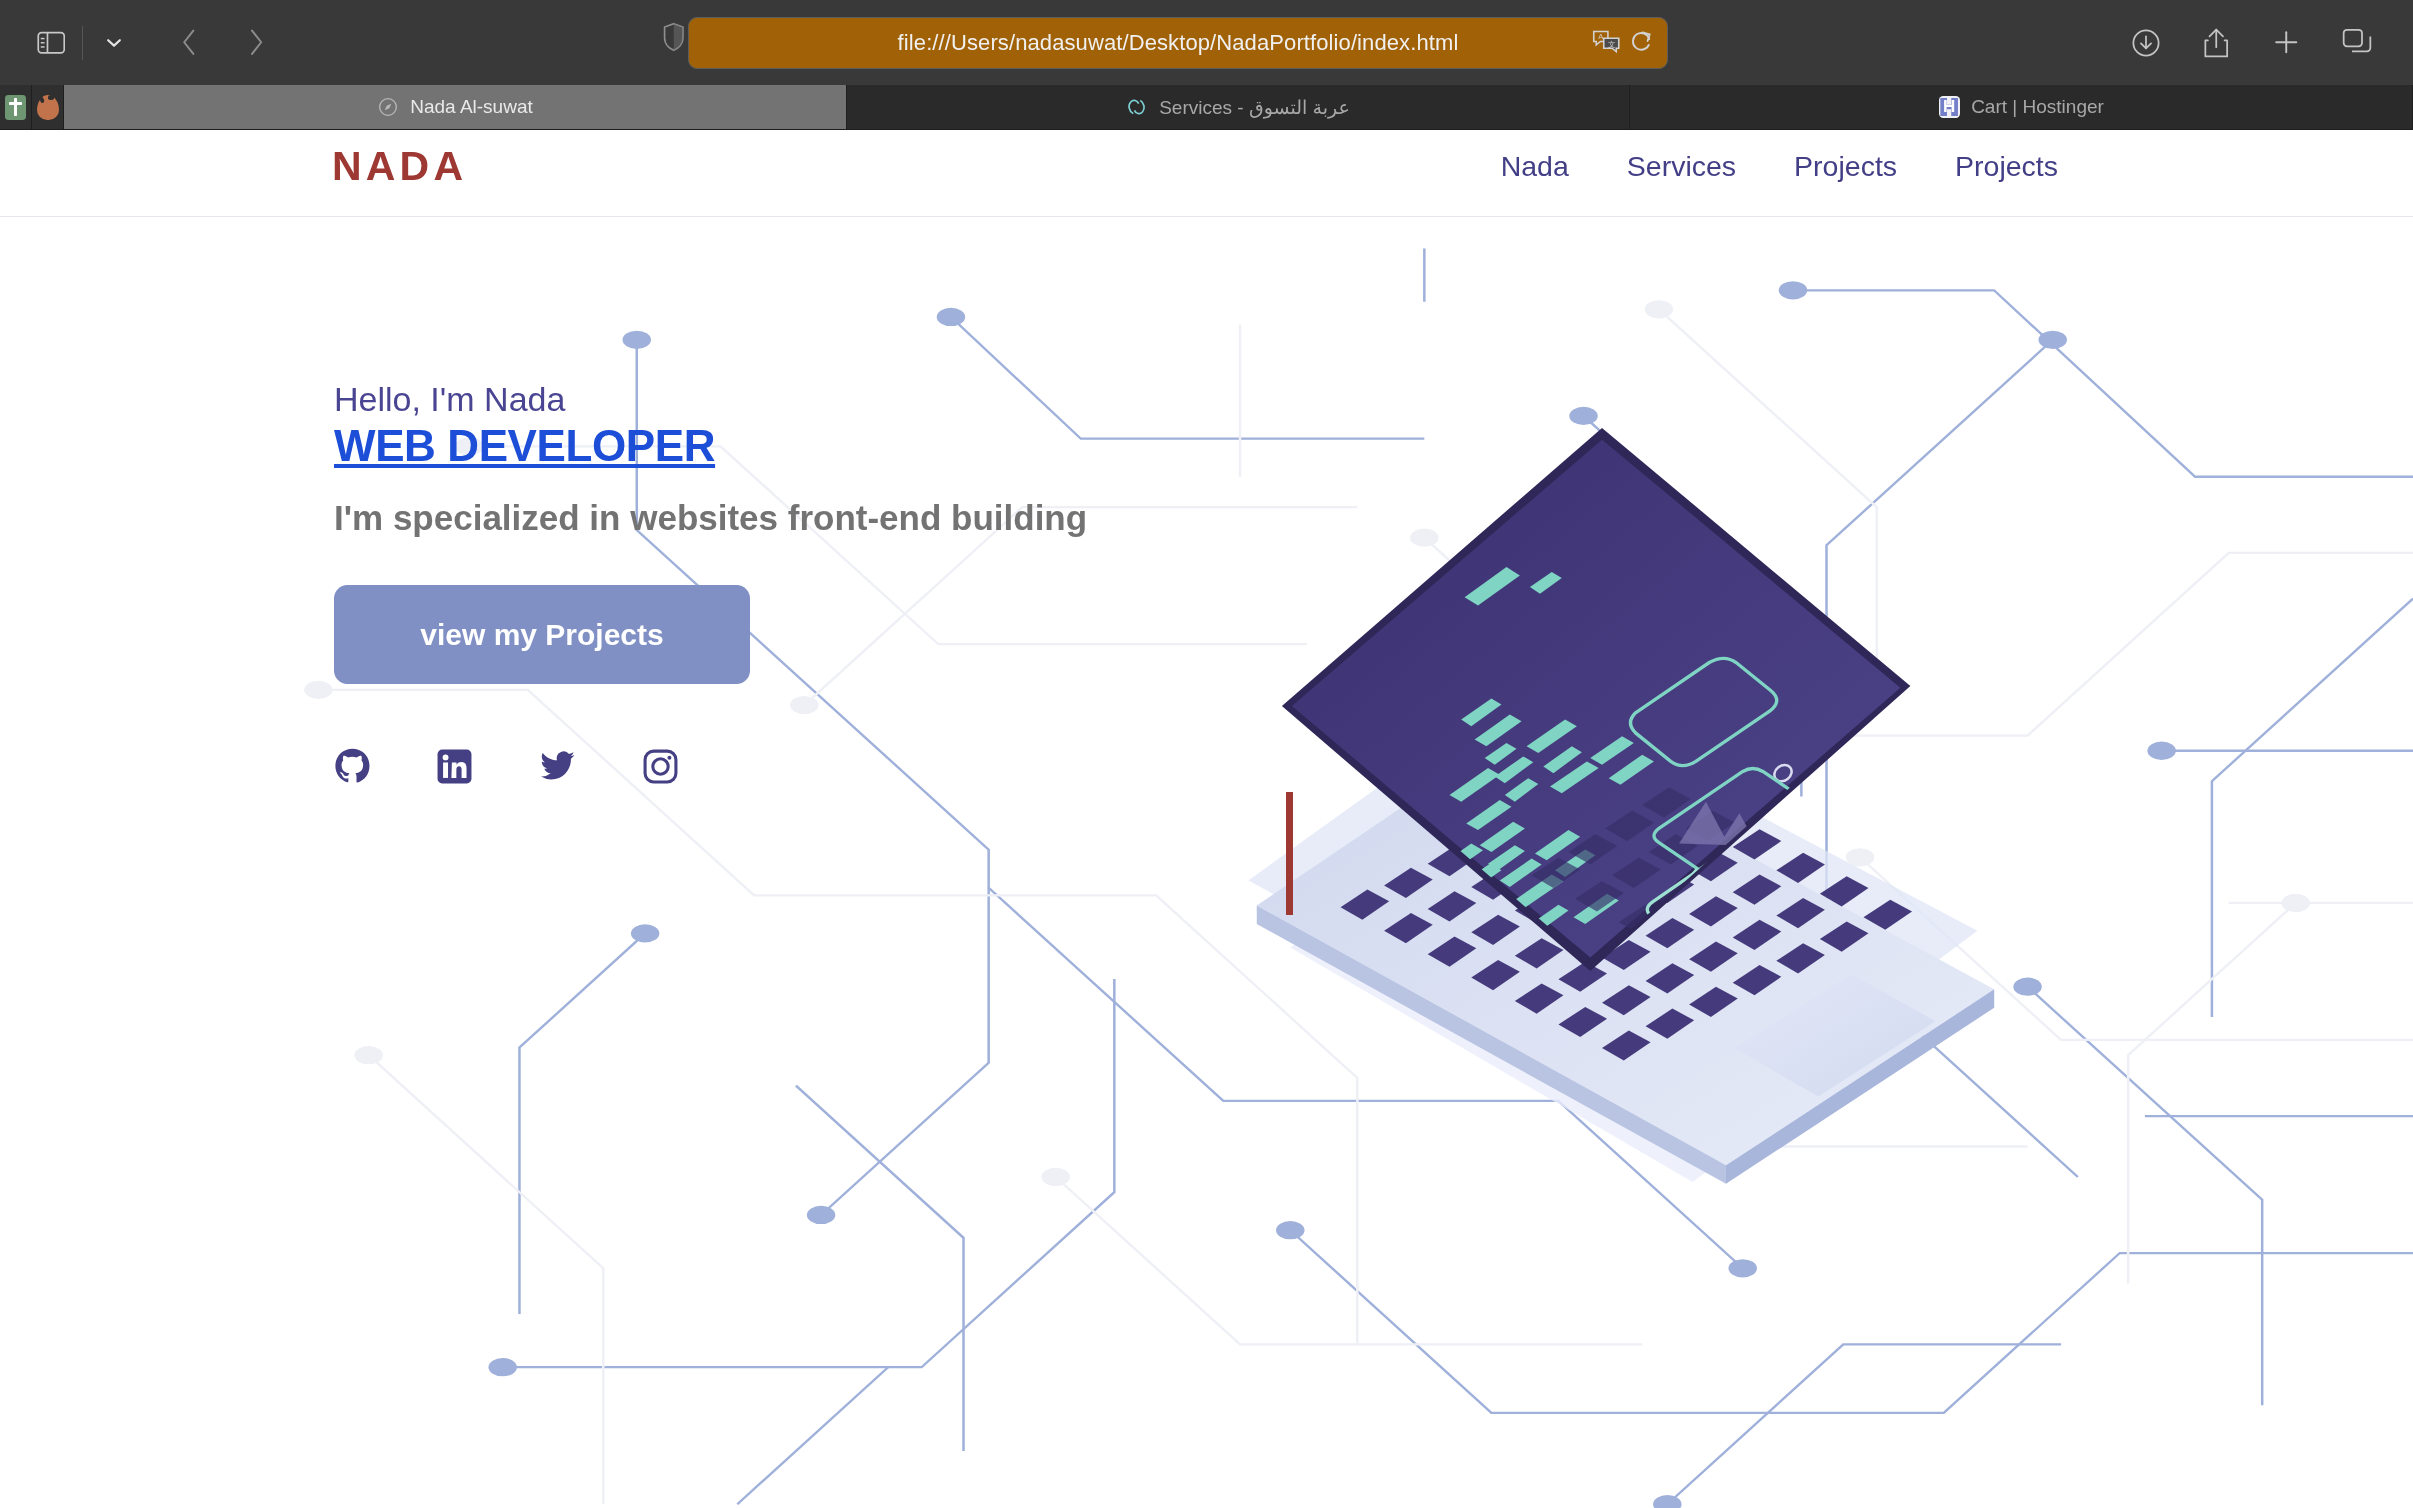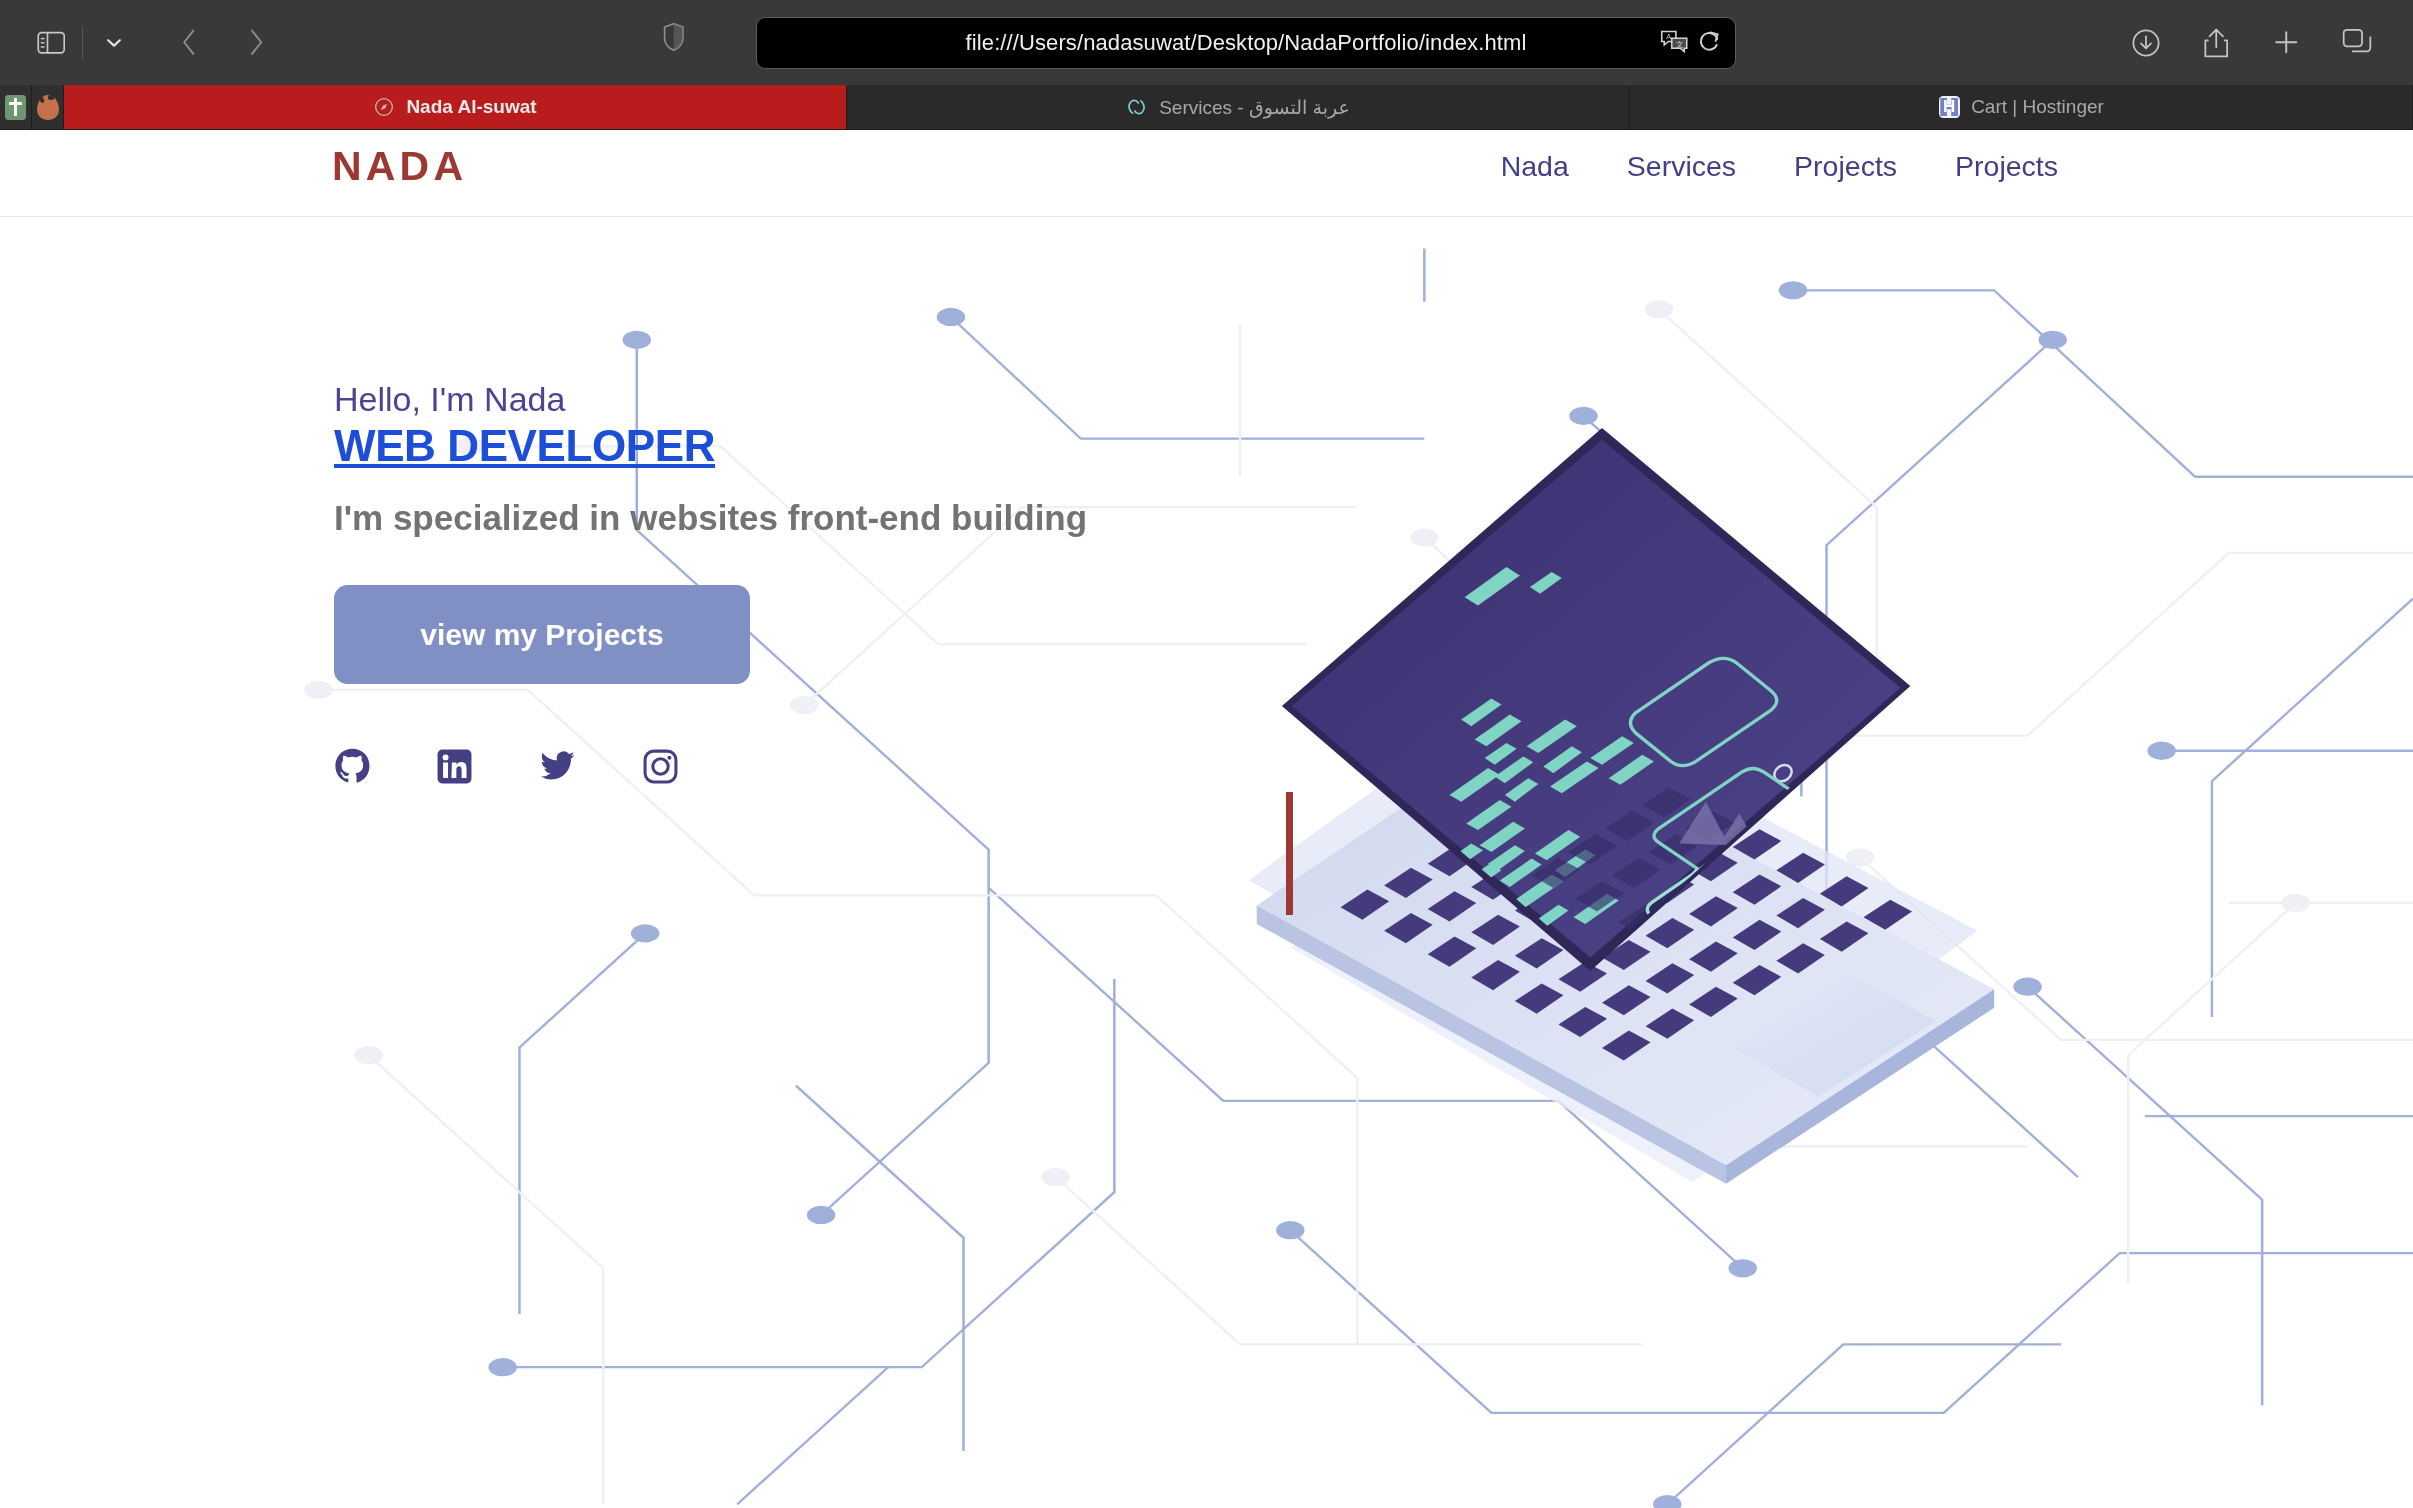--- a/index.html
+++ b/index.html
@@ -32,22 +32,22 @@
 
   .tb-center {
     position: absolute;
     left: 0; right: 0; top: 0; bottom: 0;
     display: flex; align-items: center; justify-content: center;
     pointer-events: none;
   }
   .shield-wrap { position: absolute; left: 662px; top: 22px; pointer-events: auto; }
   .addressbar {
     position: absolute;
-    left: 756px; width: 980px; height: 52px;
-    background: #000000;
+    left: 688px; width: 980px; height: 52px;
+    background: #a16207;
     border: 0.8px solid #5d5d5d;
     border-radius: 9.2px;
     display: flex; align-items: center; justify-content: center;
     pointer-events: auto;
     color: #f2f2f2;
   }
   .addressbar .url {
     font-size: 22px;
     color: #f0f0f0;
     letter-spacing: 0.1px;
@@ -107,21 +107,21 @@
   .tab {
     flex: 1 1 0;
     display: flex; align-items: center; justify-content: center;
     gap: 11px;
     font-size: 19px;
     color: #a8a8a8;
     background: #2a2a2a;
     border-right: 0.8px solid #1e1e1e;
     min-width: 0;
   }
-  .tab.active { background: #b91c1c; color: #e9e9e9; border-right: 0.8px solid #1e1e1e; font-weight: bold; }
+  .tab.active { background: #737373; color: #e9e9e9; border-right: 0.8px solid #1e1e1e; }
   .tab .tab-title { white-space: nowrap; overflow: hidden; text-overflow: ellipsis; }
   .tab .fav { width: 22px; height: 22px; flex-shrink: 0; display:flex; align-items:center; justify-content:center;}
 
   .fav-hostinger {
     width: 21px; height: 22px; border-radius: 4.2px;
     background: #f0f0f5;
     display:flex; align-items:center; justify-content:center;
     font-weight: bold; font-size: 17px; color: #6775c4;
     position: relative; overflow:hidden;
   }

